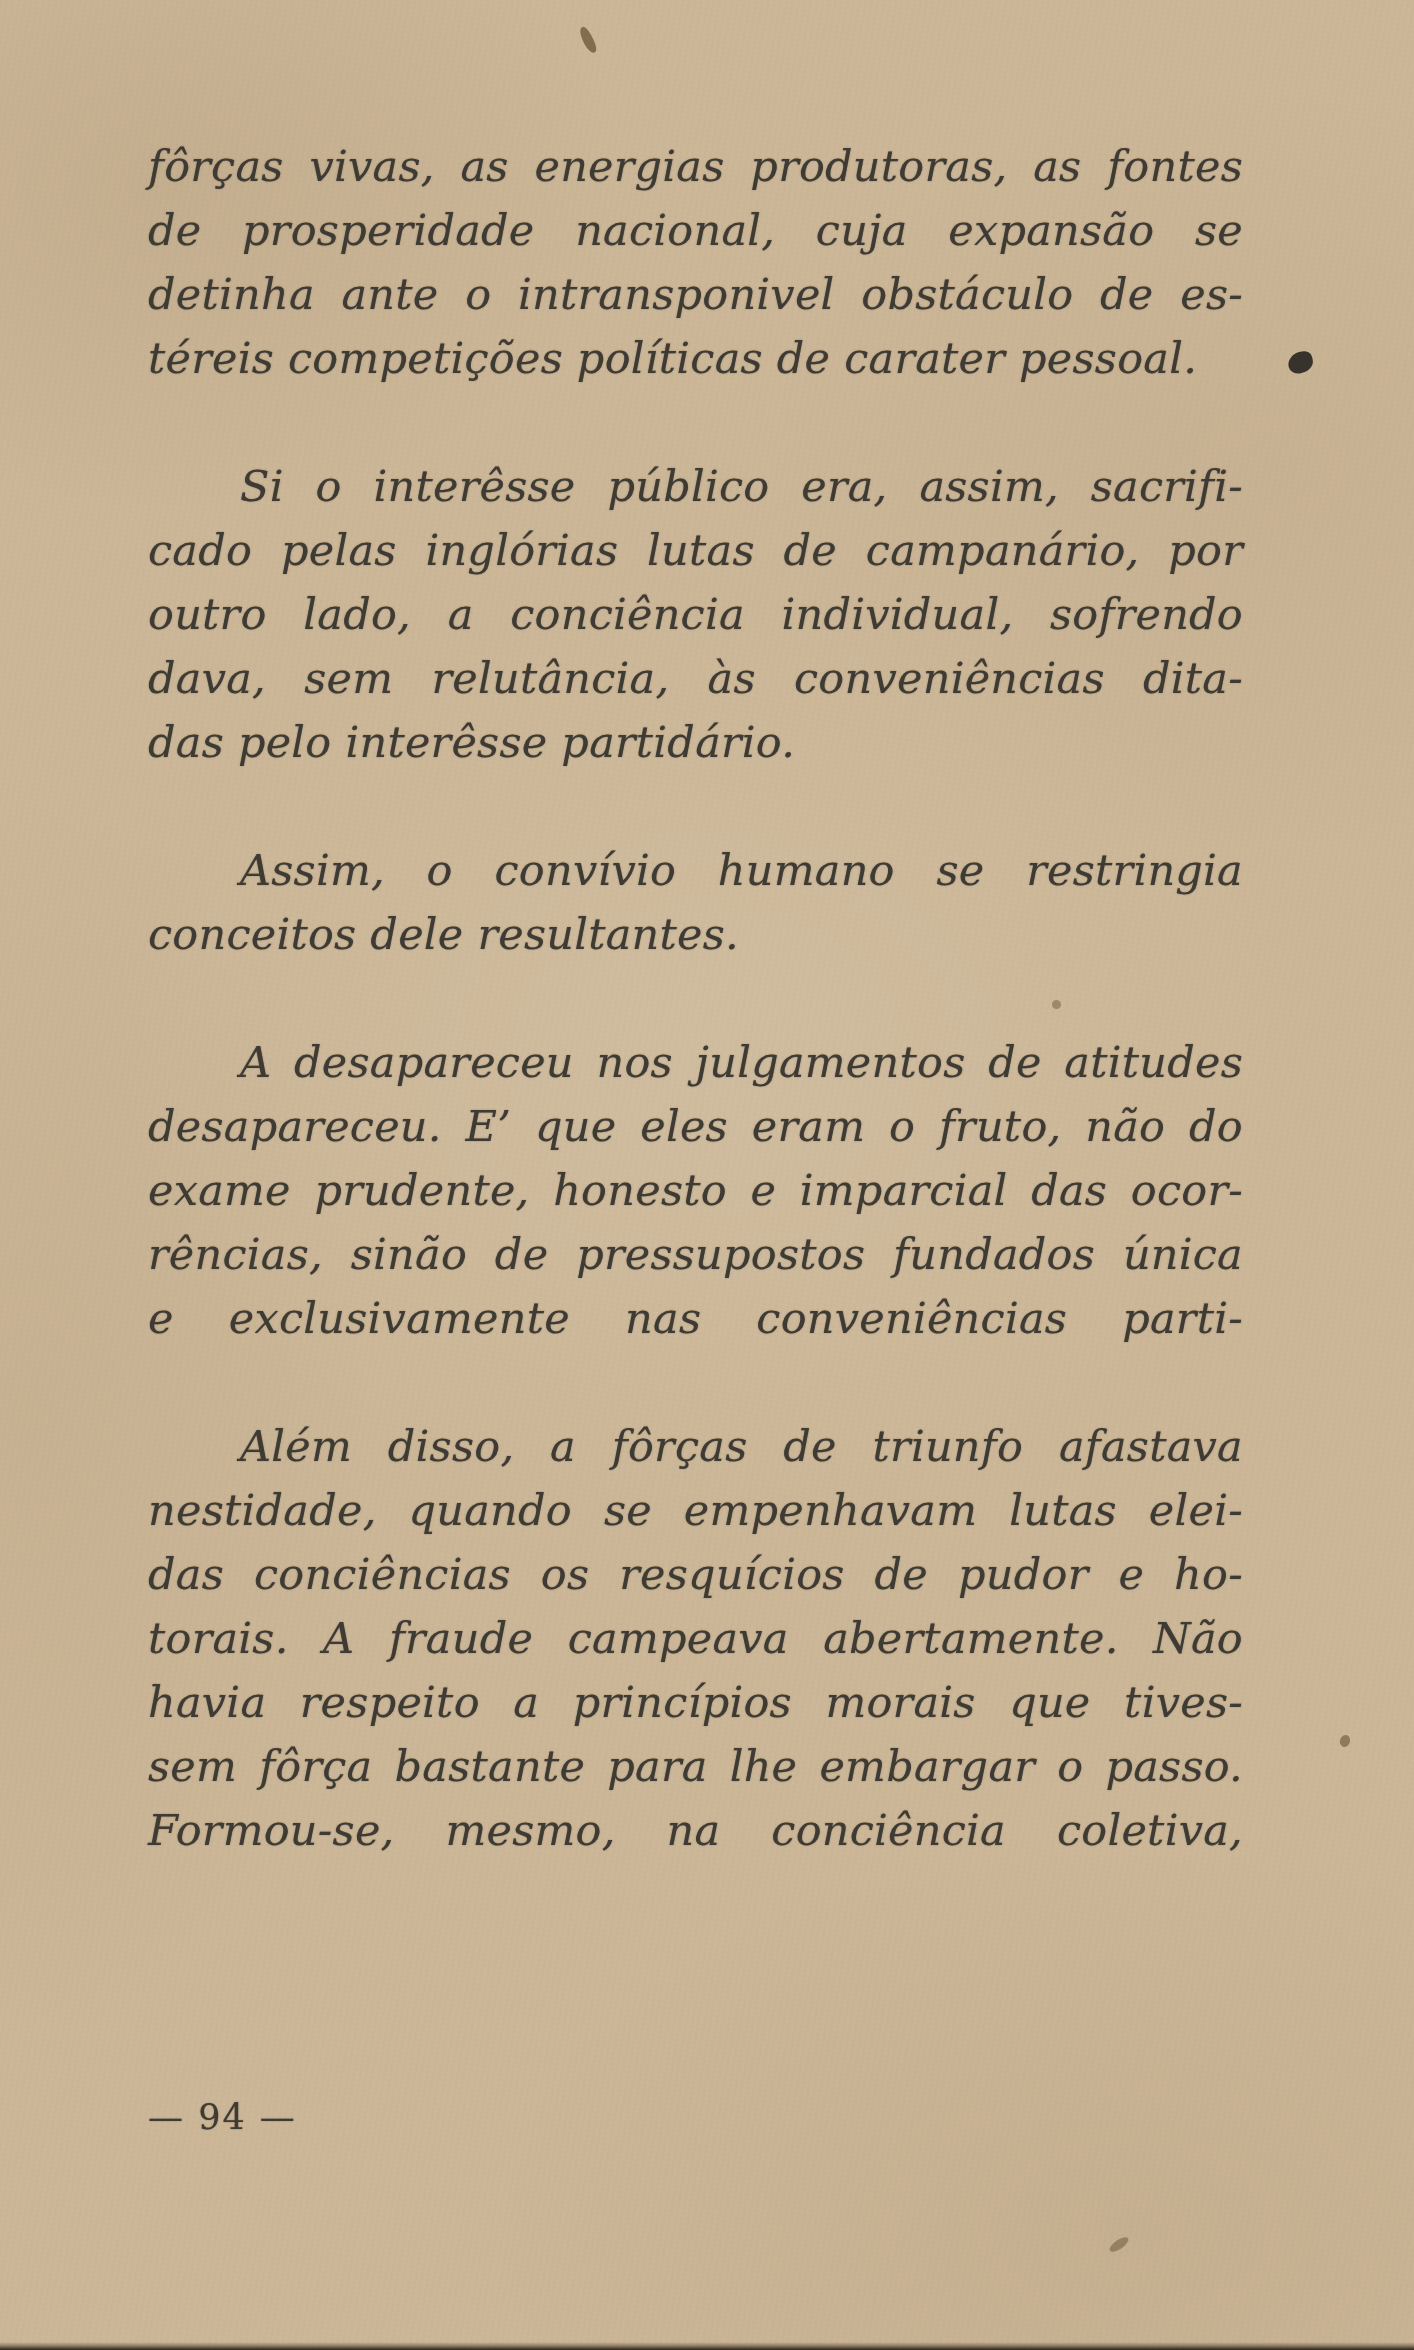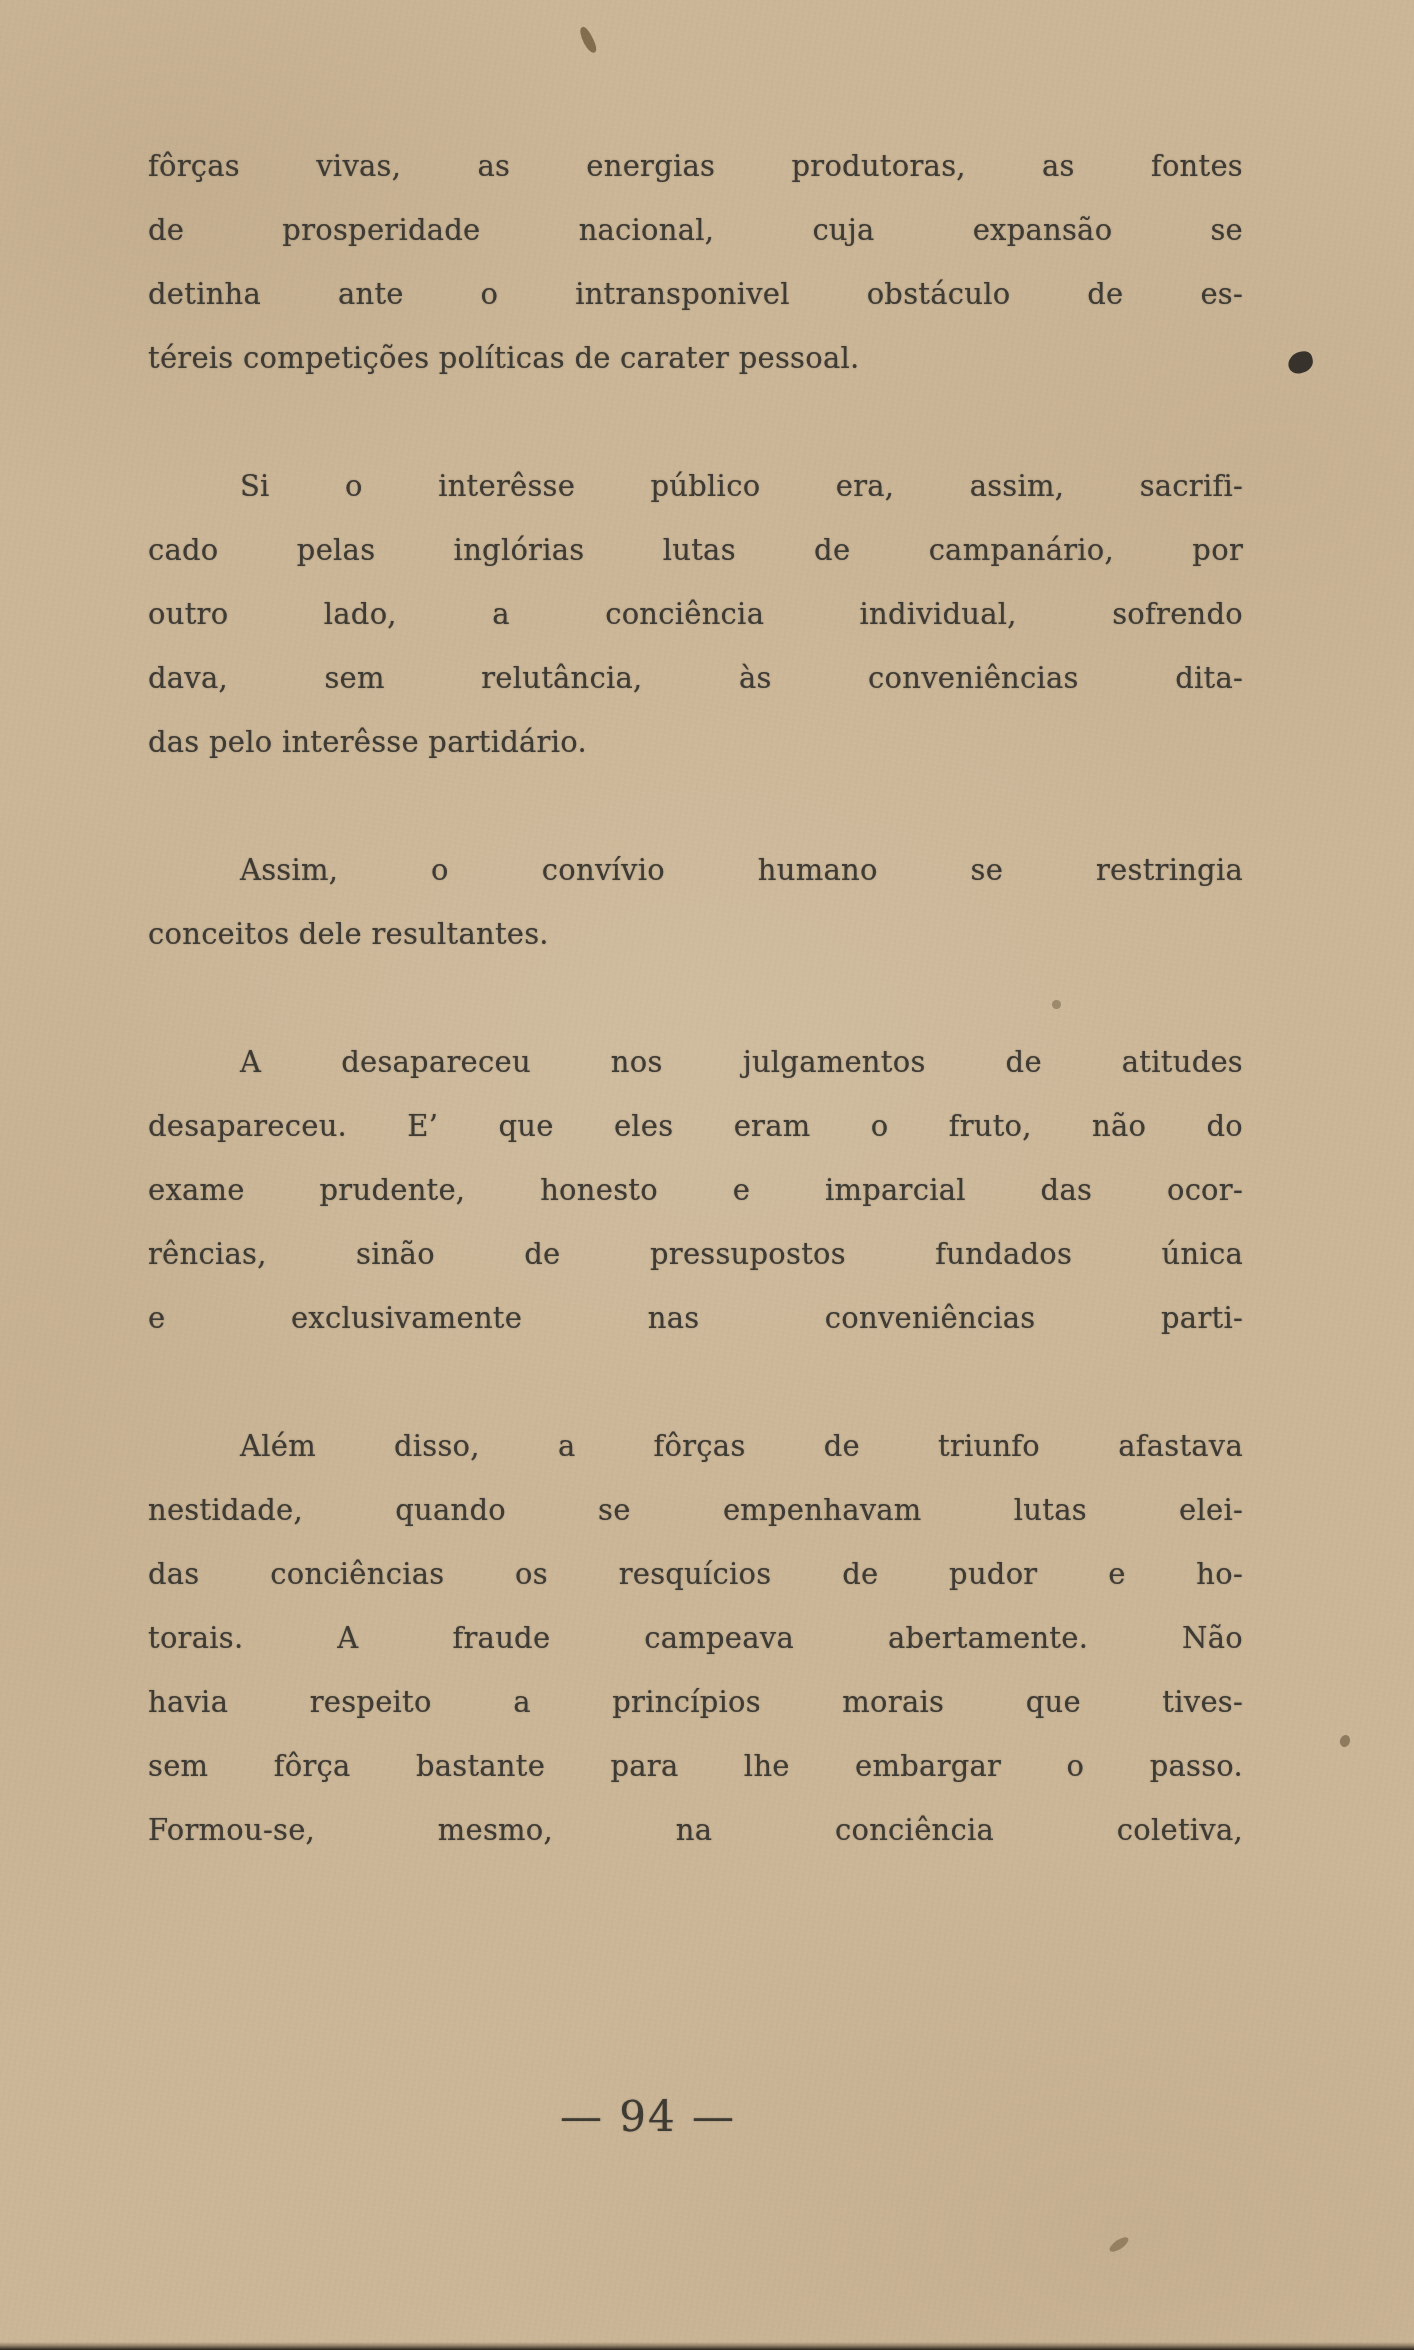--- a/index.html
+++ b/index.html
@@ -15,43 +15,44 @@
       radial-gradient(ellipse 900px 700px at 50% 45%, rgba(255,247,230,0.09), transparent 70%),
       radial-gradient(ellipse 1000px 600px at 80% 95%, rgba(120,95,60,0.08), transparent 65%),
       radial-gradient(ellipse 500px 900px at 2% 60%, rgba(120,95,60,0.06), transparent 70%),
       repeating-linear-gradient(100deg, rgba(150,125,92,0.035) 0 2px, transparent 2px 6px),
       repeating-linear-gradient(10deg, rgba(255,250,238,0.03) 0 1px, transparent 1px 5px);
     font-family:"DejaVu Serif","Liberation Serif",serif;
   }
   .text-block{
     position:absolute;
     left:148px; top:134px; width:1095px;
-    font-size:29px;
+    font-size:43px;
     line-height:64px;
     color:#3e3a34;
     text-shadow:0 0 1.4px rgba(62,54,42,0.55);
     letter-spacing:0.25px;
+    font-style:italic;
   }
   .para{margin:0;}
   .para + .para{margin-top:64px;}
   .line{
     display:block;
     height:64px;
     text-align:justify;
     text-align-last:justify;
     white-space:normal;
   }
   .line.last{text-align-last:auto;}
   .line.indent{padding-left:92px;}
   .page-number{
     position:absolute;
     top:2085px; left:148px; width:1000px;
     height:64px; line-height:64px;
-    text-align:center;
-    font-size:42px;
+    text-align:left;
+    font-size:35px;
     color:#3e3a34;
     text-shadow:0 0 1.4px rgba(62,54,42,0.55);
     letter-spacing:2px;
   }
   .speck{
     position:absolute;
     pointer-events:none;
   }
   .bottom-edge{
     position:absolute;

